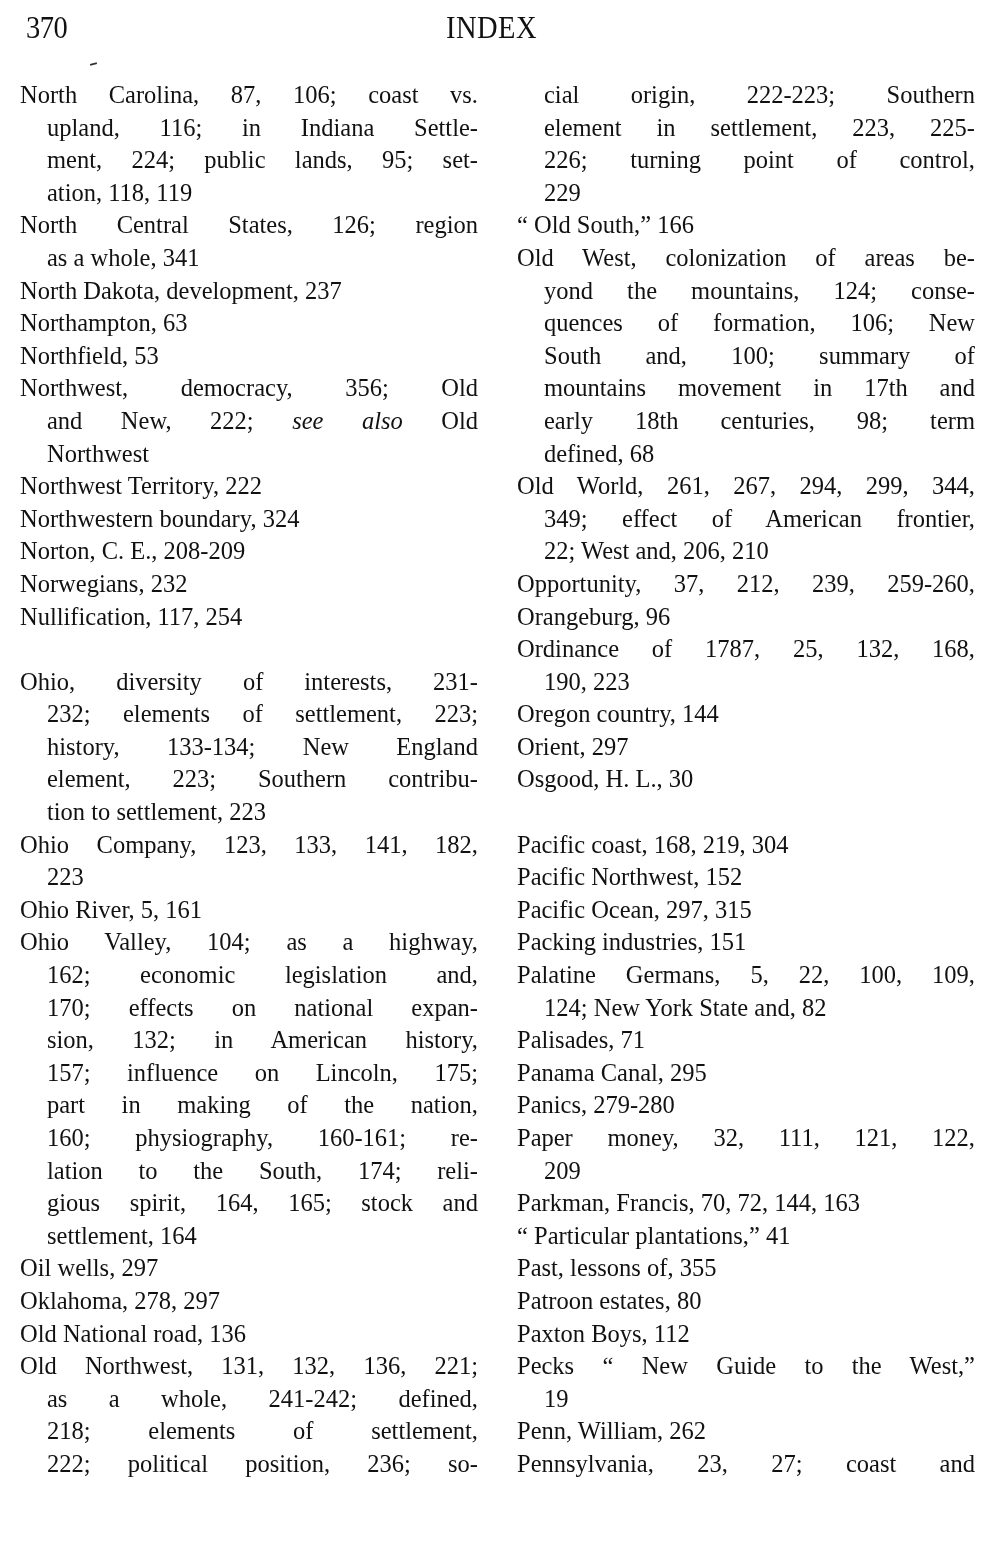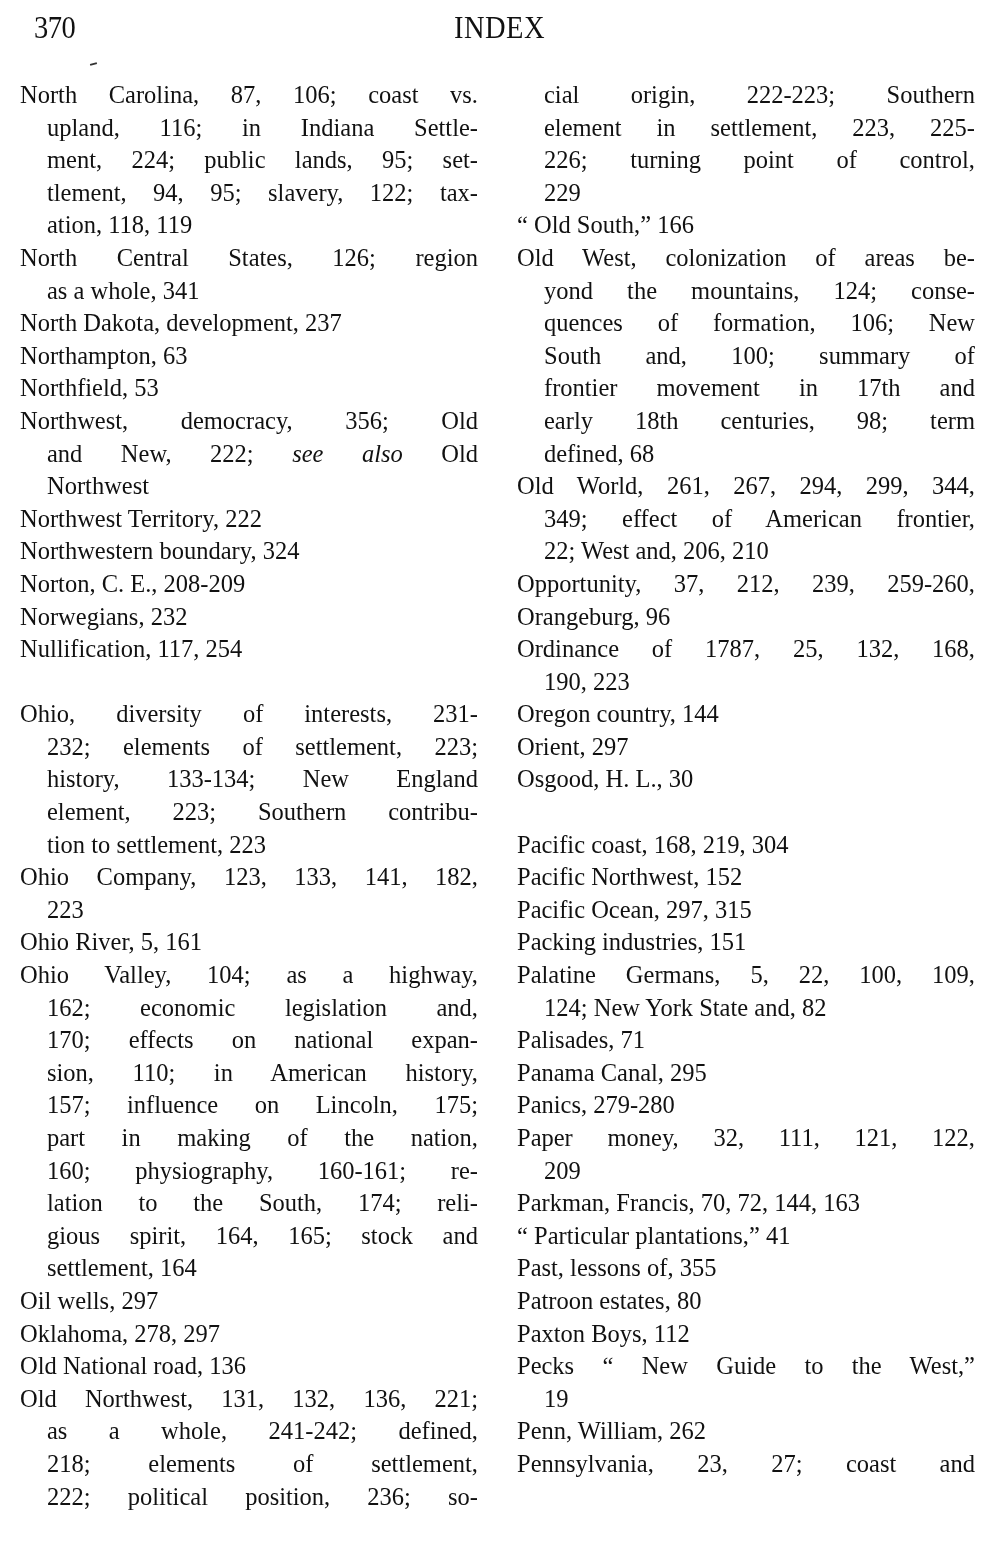--- a/index.html
+++ b/index.html
@@ -11,21 +11,21 @@
     width: 1000px;
     height: 1552px;
     position: relative;
     overflow: hidden;
     font-family: "Liberation Serif", "DejaVu Serif", serif;
     color: #111111;
   }
   .header {
     position: absolute;
     top: 6px;
-    left: 16px;
+    left: 8px;
     width: 956px;
     height: 44px;
   }
   .page-number {
     position: absolute;
     left: 18px;
     top: 4px;
     font-size: 31px;
     letter-spacing: -0.5px;
     transform: scaleX(0.92);
@@ -78,21 +78,20 @@
   <span class="page-number">370</span>
   <span class="running-head">INDEX</span>
 </div>
 <div class="speck"></div>
 
 <div class="column col-left" id="col-left">
     <div class="entry">
       <div class="line just">North Carolina, 87, 106; coast vs.</div>
       <div class="line just cont">upland, 116; in Indiana Settle-</div>
       <div class="line just cont">ment, 224; public lands, 95; set-</div>
-      <div class="line just cont">tlement, 94, 95; slavery, 122; tax-</div>
       <div class="line cont">ation, 118, 119</div>
     </div>
     <div class="entry">
       <div class="line just">North Central States, 126; region</div>
       <div class="line cont">as a whole, 341</div>
     </div>
     <div class="entry">
       <div class="line">North Dakota, development, 237</div>
     </div>
     <div class="entry">
@@ -133,21 +132,21 @@
       <div class="line just">Ohio Company, 123, 133, 141, 182,</div>
       <div class="line cont">223</div>
     </div>
     <div class="entry">
       <div class="line">Ohio River, 5, 161</div>
     </div>
     <div class="entry">
       <div class="line just">Ohio Valley, 104; as a highway,</div>
       <div class="line just cont">162; economic legislation and,</div>
       <div class="line just cont">170; effects on national expan-</div>
-      <div class="line just cont">sion, 110; in American history,</div>
+      <div class="line just cont">sion, 132; in American history,</div>
       <div class="line just cont">157; influence on Lincoln, 175;</div>
       <div class="line just cont">part in making of the nation,</div>
       <div class="line just cont">160; physiography, 160-161; re-</div>
       <div class="line just cont">lation to the South, 174; reli-</div>
       <div class="line just cont">gious spirit, 164, 165; stock and</div>
       <div class="line cont">settlement, 164</div>
     </div>
     <div class="entry">
       <div class="line">Oil wells, 297</div>
     </div>
@@ -172,21 +171,21 @@
       <div class="line cont">229</div>
     </div>
     <div class="entry">
       <div class="line">“ Old South,” 166</div>
     </div>
     <div class="entry">
       <div class="line just">Old West, colonization of areas be-</div>
       <div class="line just cont">yond the mountains, 124; conse-</div>
       <div class="line just cont">quences of formation, 106; New</div>
       <div class="line just cont">South and, 100; summary of</div>
-      <div class="line just cont">frontier movement in 17th and</div>
+      <div class="line just cont">mountains movement in 17th and</div>
       <div class="line just cont">early 18th centuries, 98; term</div>
       <div class="line cont">defined, 68</div>
     </div>
     <div class="entry">
       <div class="line just">Old World, 261, 267, 294, 299, 344,</div>
       <div class="line just cont">349; effect of American frontier,</div>
       <div class="line cont">22; West and, 206, 210</div>
     </div>
     <div class="entry">
       <div class="line just">Opportunity, 37, 212, 239, 259-260,</div>

